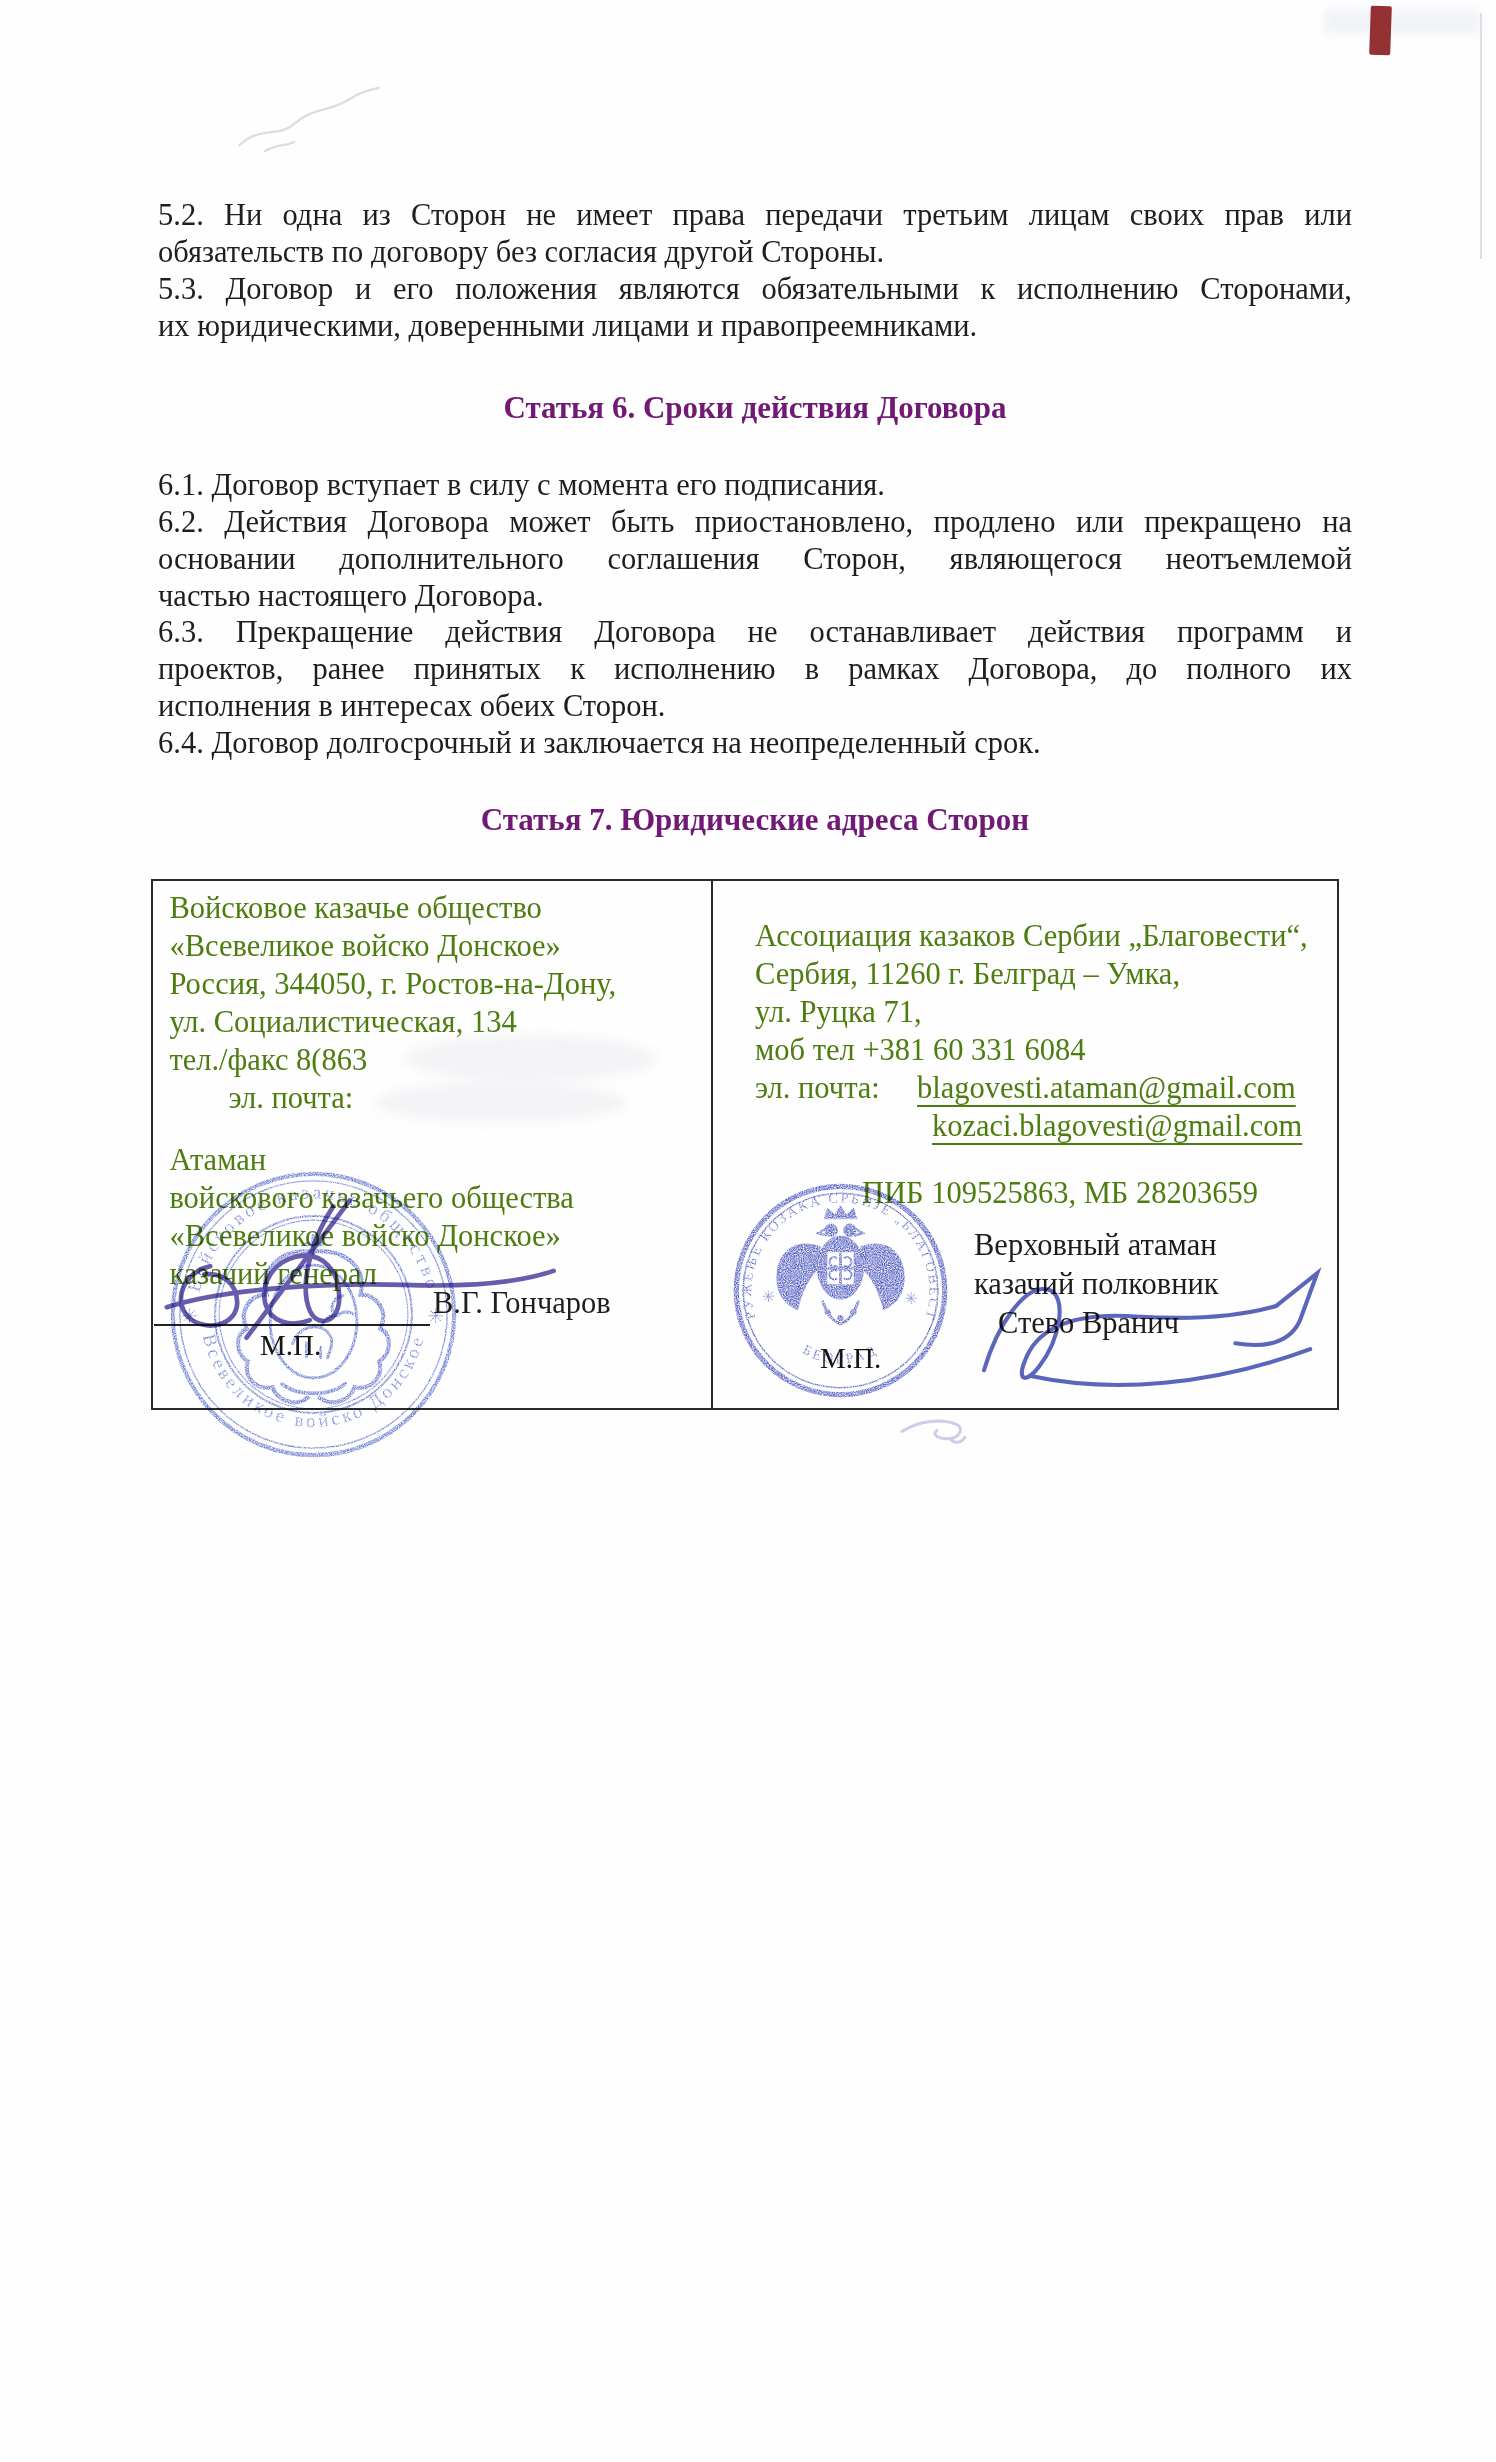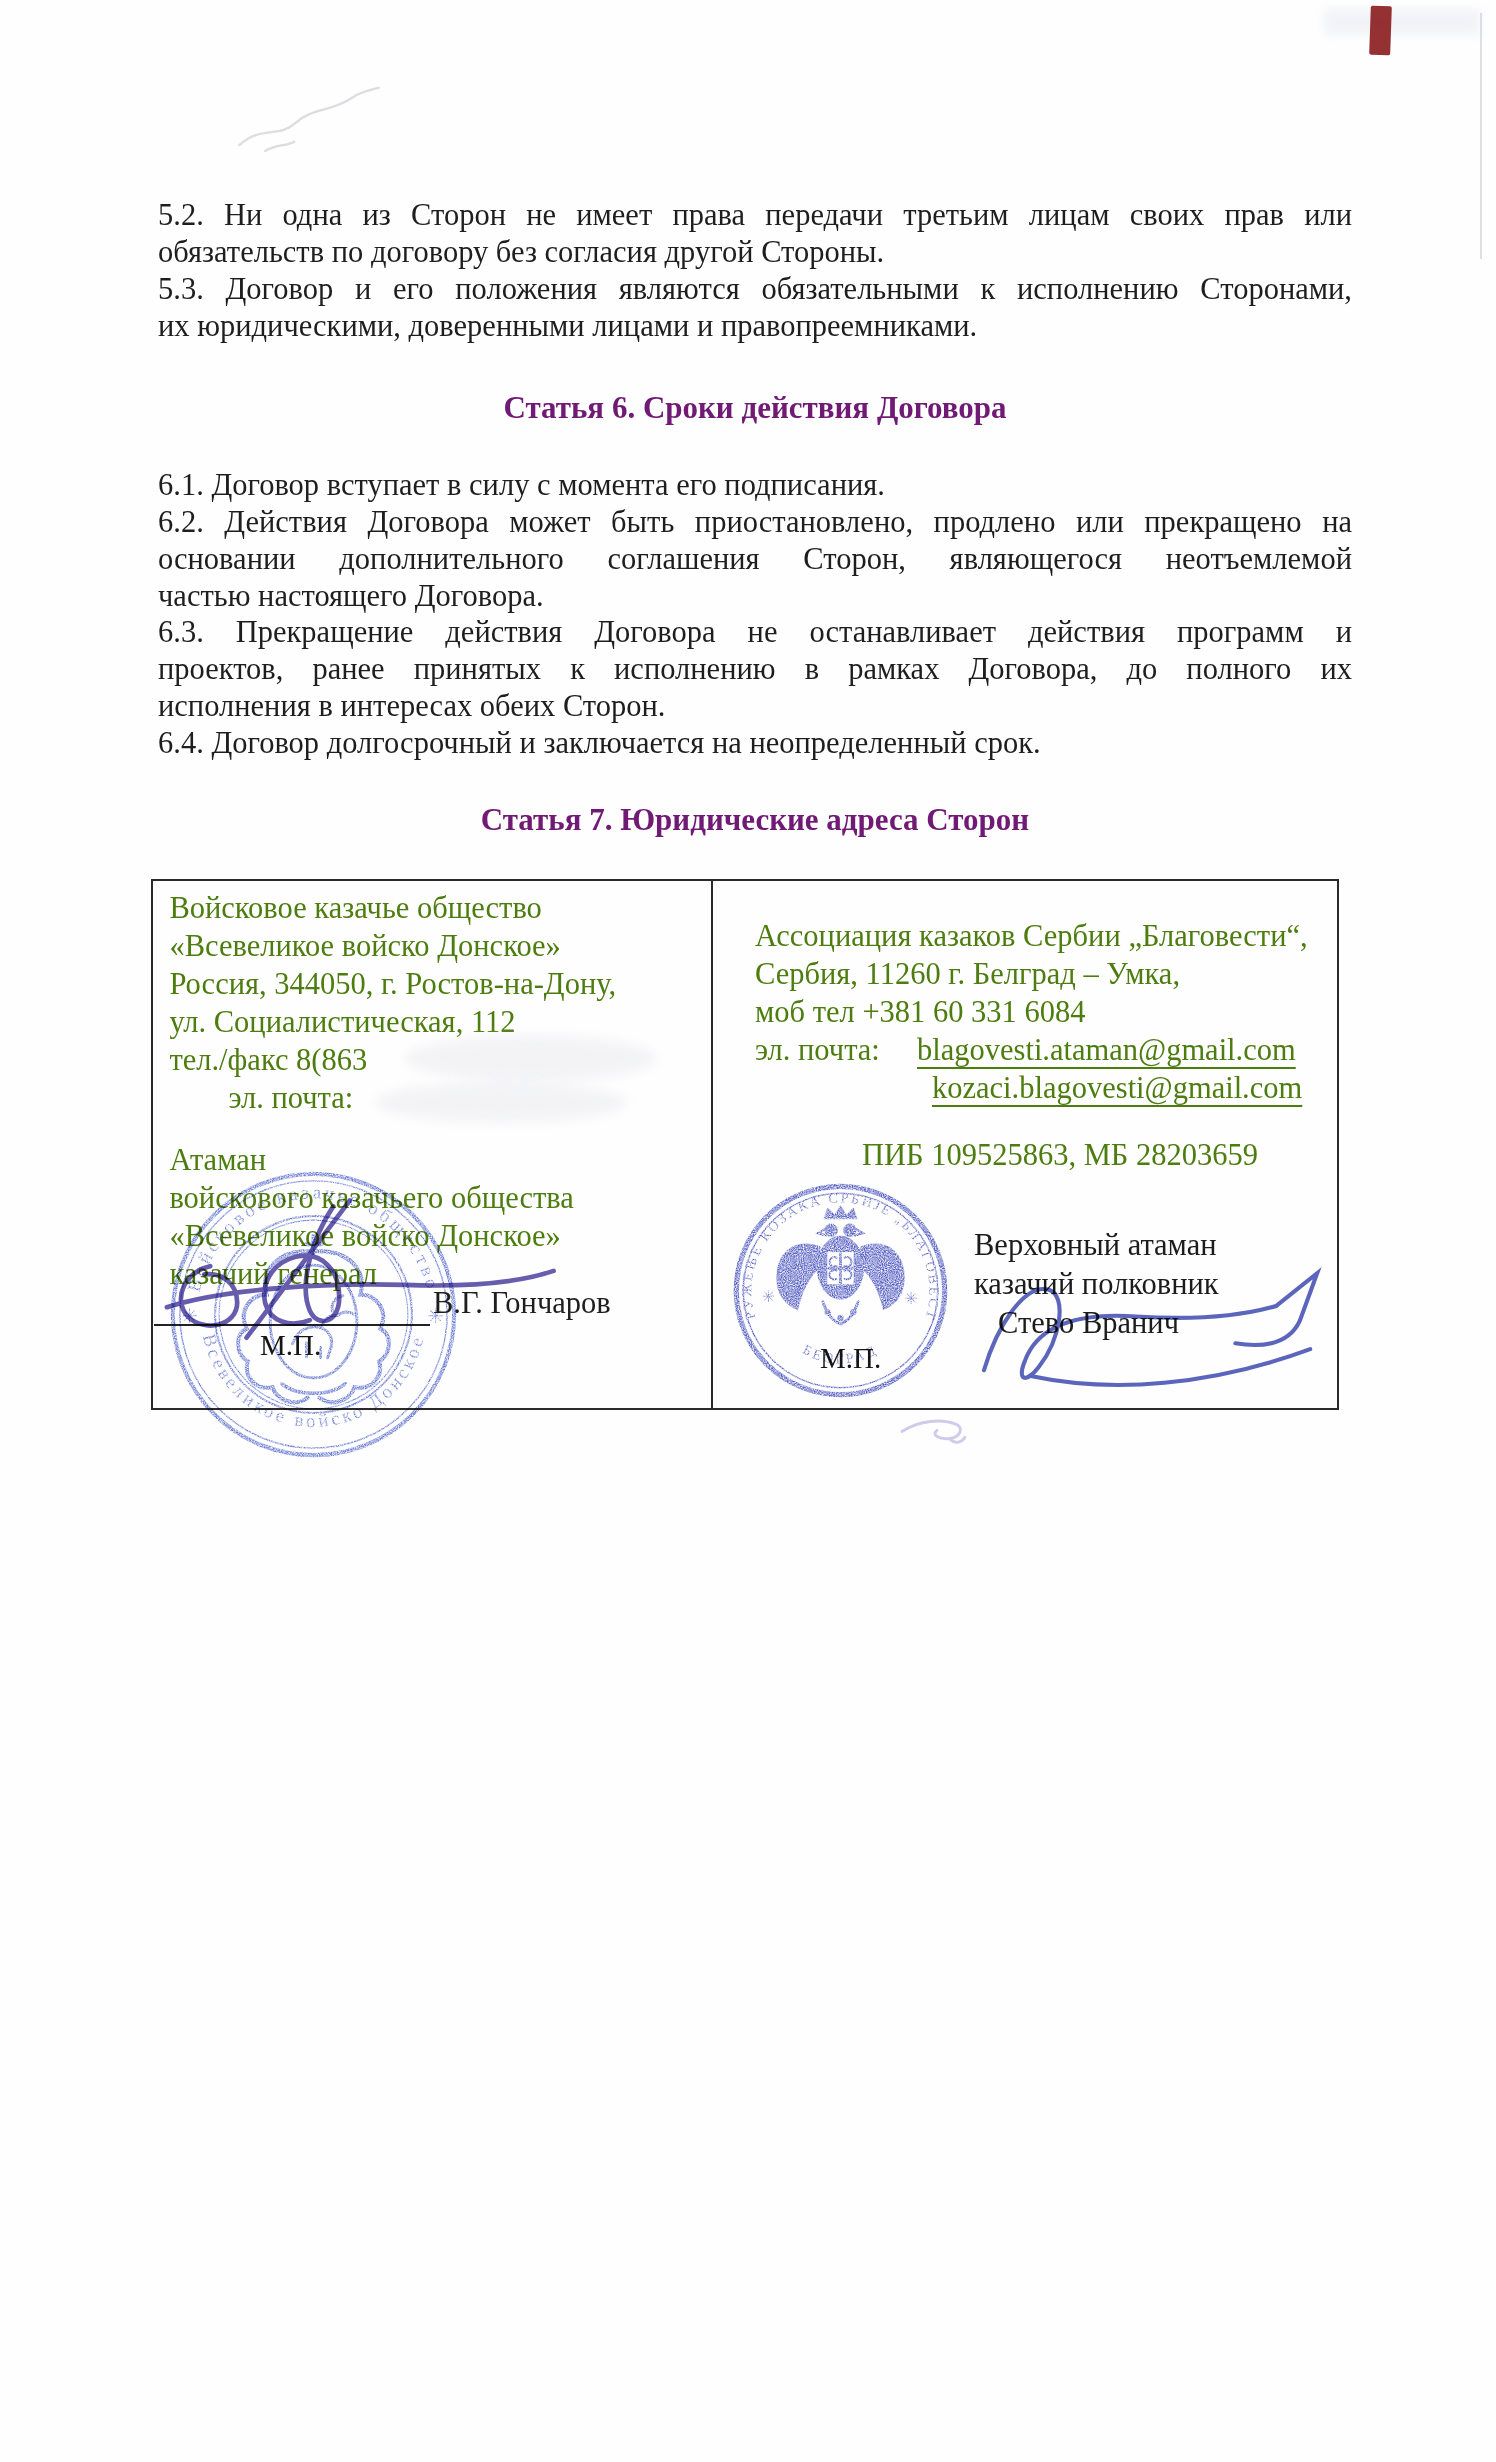--- a/index.html
+++ b/index.html
@@ -92,34 +92,35 @@
 
   <div class="heading" style="top:802px">Статья 7. Юридические адреса Сторон</div>
 
   <div class="contract-table">
     <div class="tbl-divider"></div>
 
     <div class="cell cell-left">
       <div class="cline">Войсковое казачье общество</div>
       <div class="cline">«Всевеликое войско Донское»</div>
       <div class="cline">Россия, 344050, г. Ростов-на-Дону,</div>
-      <div class="cline">ул. Социалистическая, 112</div>
+      <div class="cline">ул. Социалистическая, 134</div>
       <div class="cline">тел./факс 8(863</div>
       <div class="cline indent-email-left">эл. почта:</div>
       <div class="signer-block">
         <div class="cline">Атаман</div>
         <div class="cline">войскового казачьего общества</div>
         <div class="cline">«Всевеликое войско Донское»</div>
         <div class="cline">казачий генерал</div>
       </div>
     </div>
 
     <div class="cell cell-right">
       <div class="cline">Ассоциация казаков Сербии „Благовести“,</div>
       <div class="cline">Сербия, 11260 г. Белград – Умка,</div>
+      <div class="cline">ул. Руцка 71,</div>
       <div class="cline">моб тел +381 60 331 6084</div>
       <div class="cline email-row">
         <span class="email-label">эл. почта:</span>
         <span class="email">blagovesti.ataman@gmail.com</span>
       </div>
       <div class="cline">
         <span class="email email-indent2">kozaci.blagovesti@gmail.com</span>
       </div>
       <div class="cline ids-line">ПИБ 109525863, МБ 28203659</div>
     </div>

